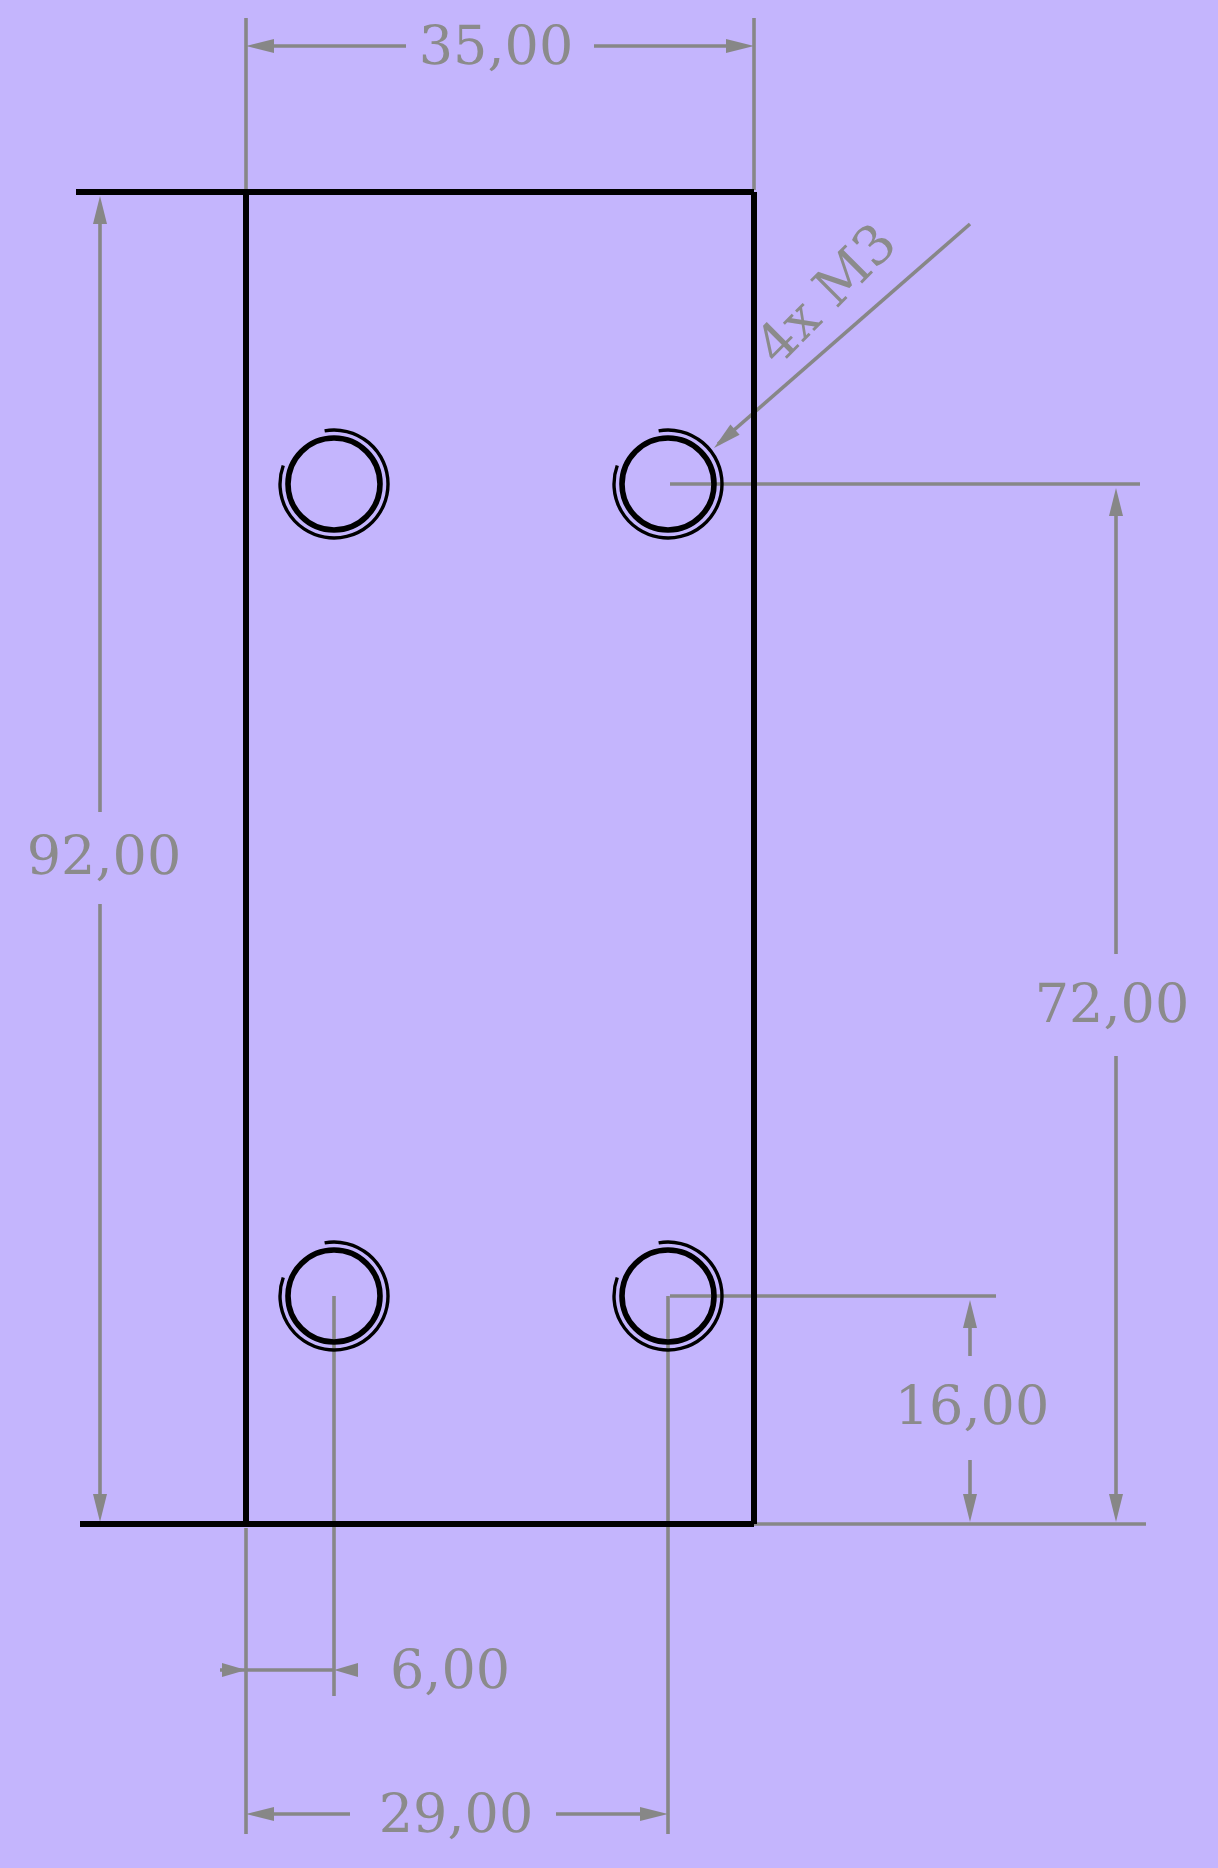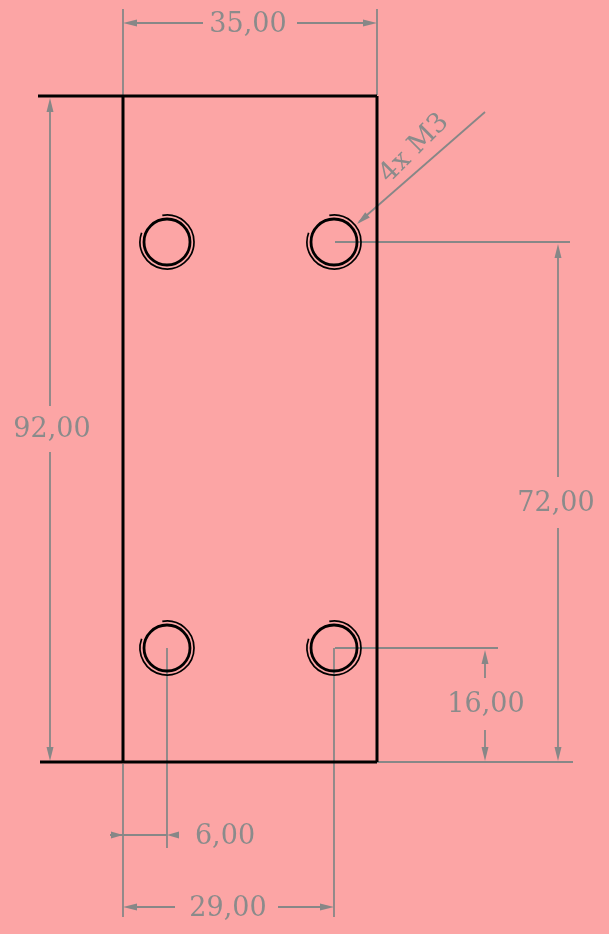--- a/index.html
+++ b/index.html
@@ -4,21 +4,21 @@
 <style>
   html, body {
     margin: 0;
     padding: 0;
     background: #ffffff;
   }
   .stage {
     position: relative;
     width: 609px;
     height: 934px;
-    background: #fca5a5;
+    background: #c4b5fd;
     overflow: hidden;
   }
   svg { display: block; }
   .dim-text {
     font-family: "DejaVu Serif", "Liberation Serif", serif;
     font-size: 27px;
     stroke: none;
   }
   .obj { fill: none; }
   .dim-lines { fill: none; }

